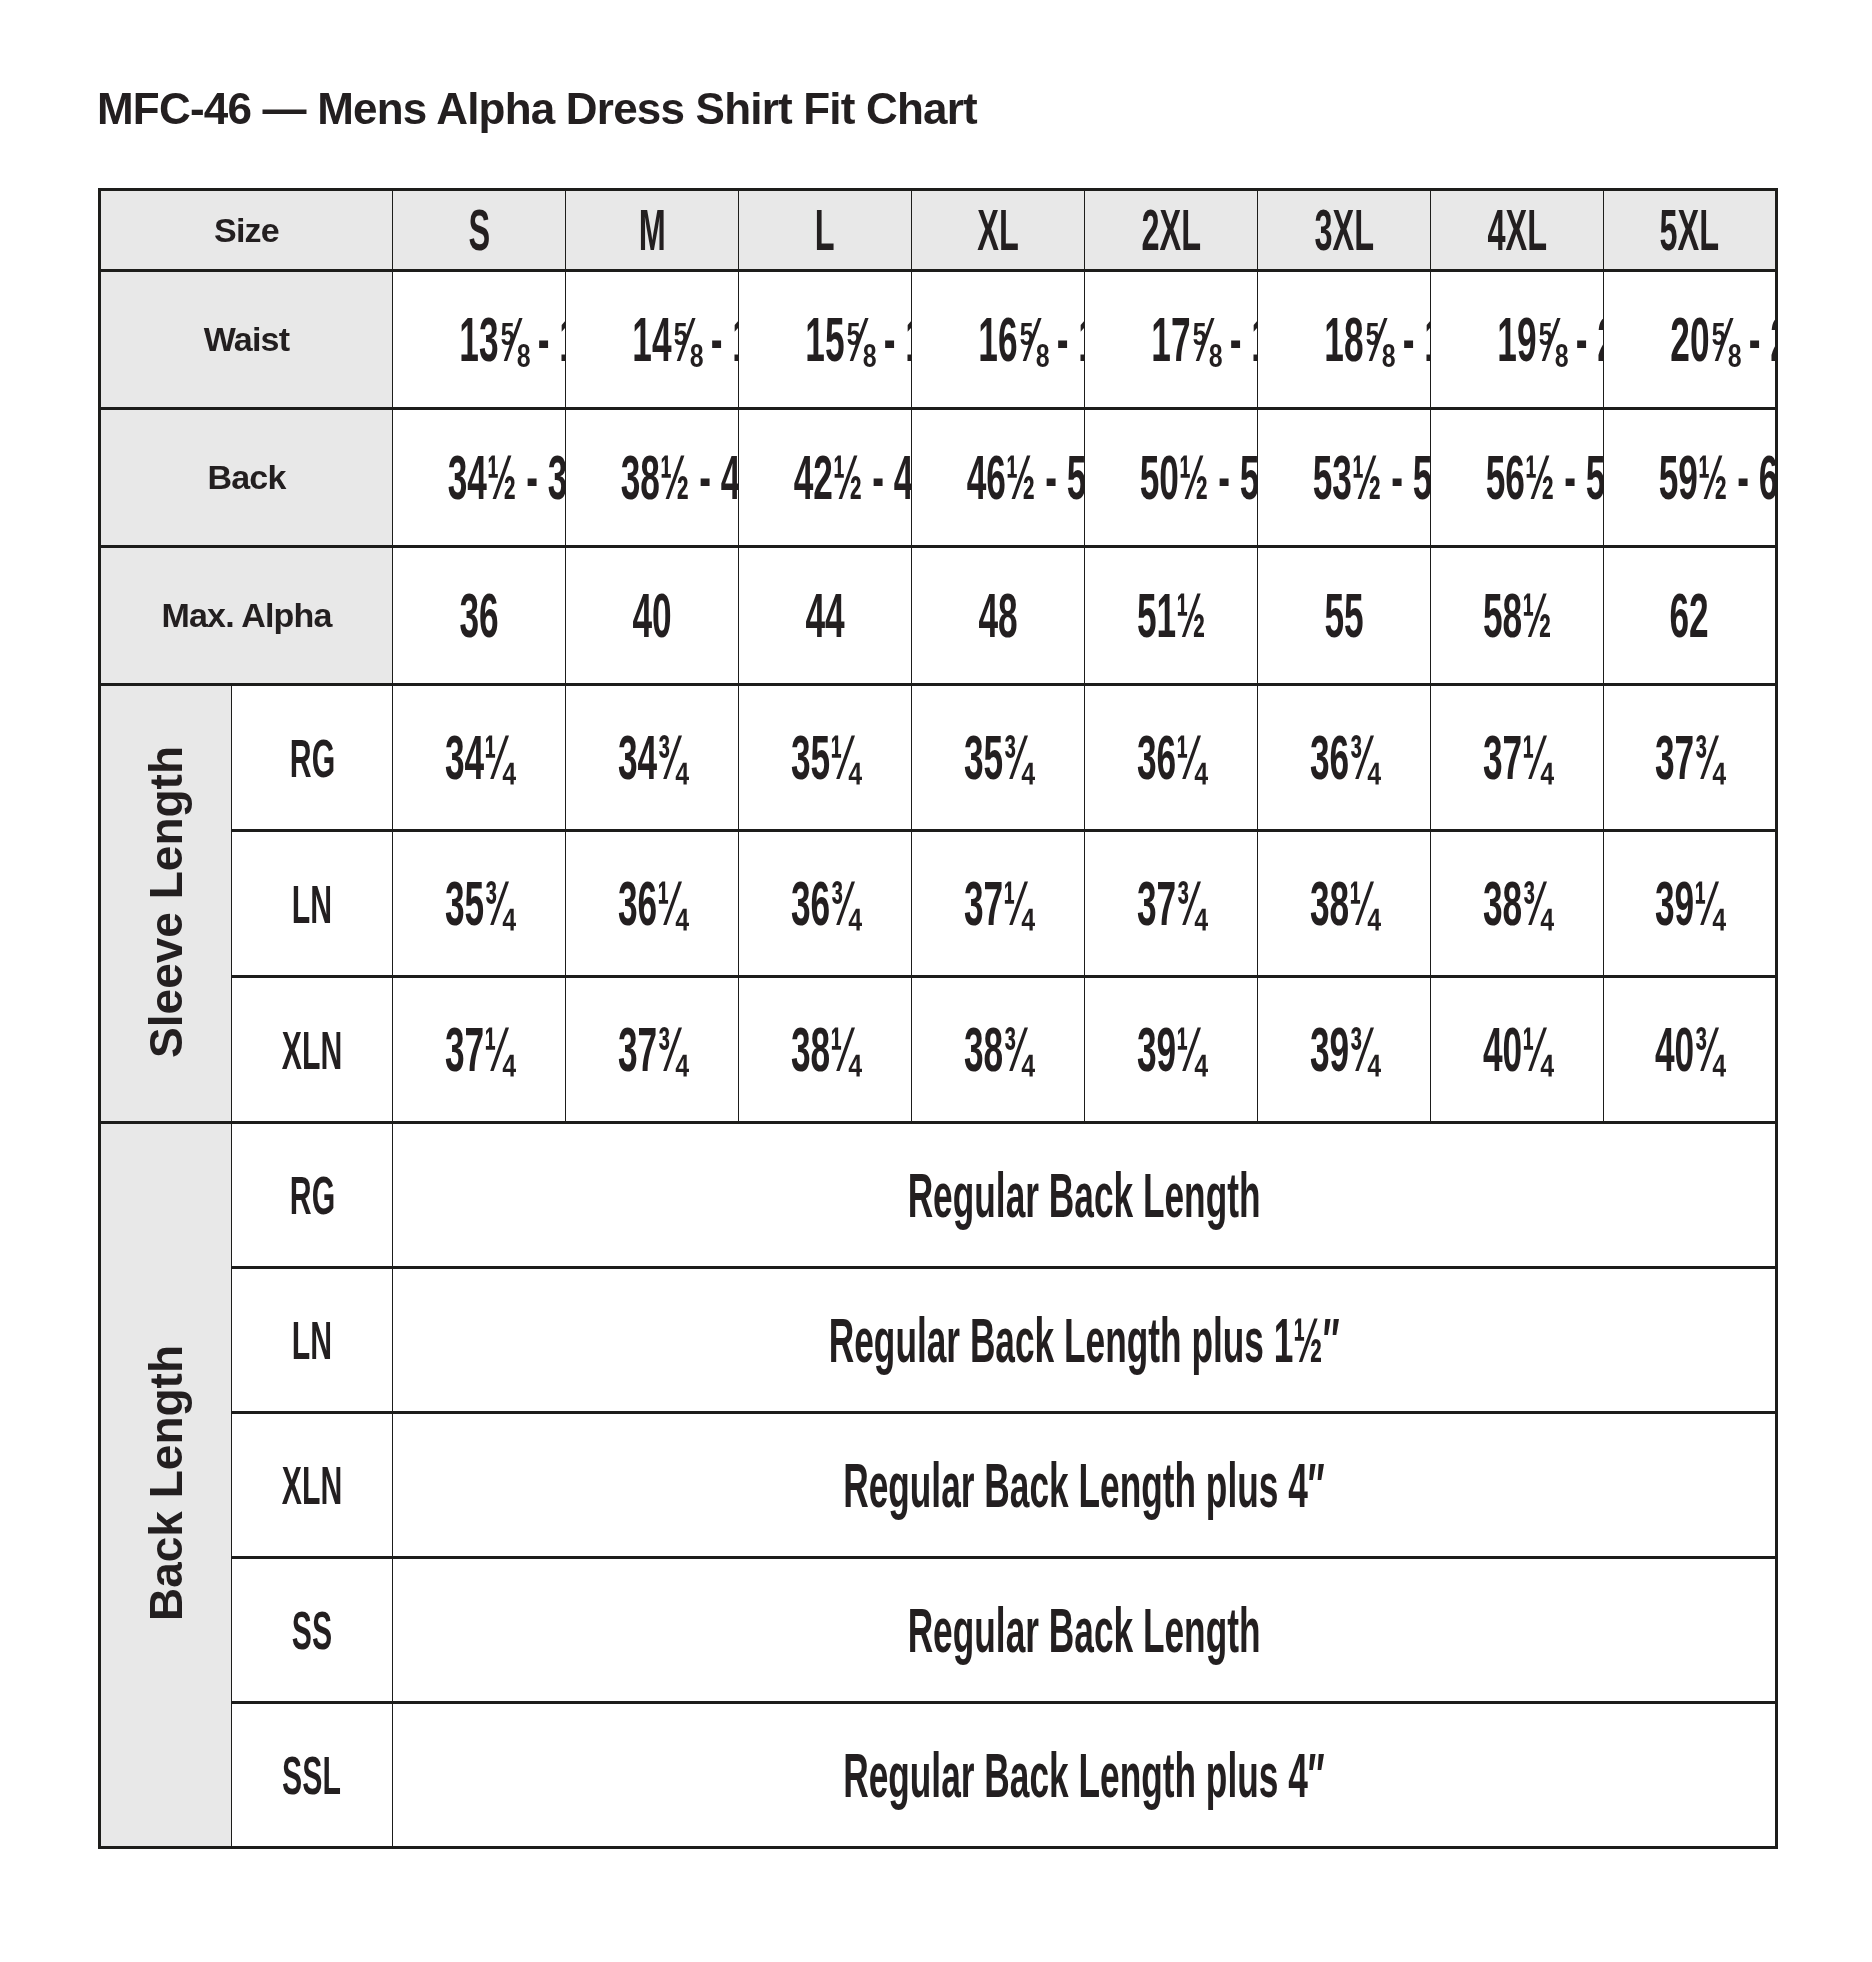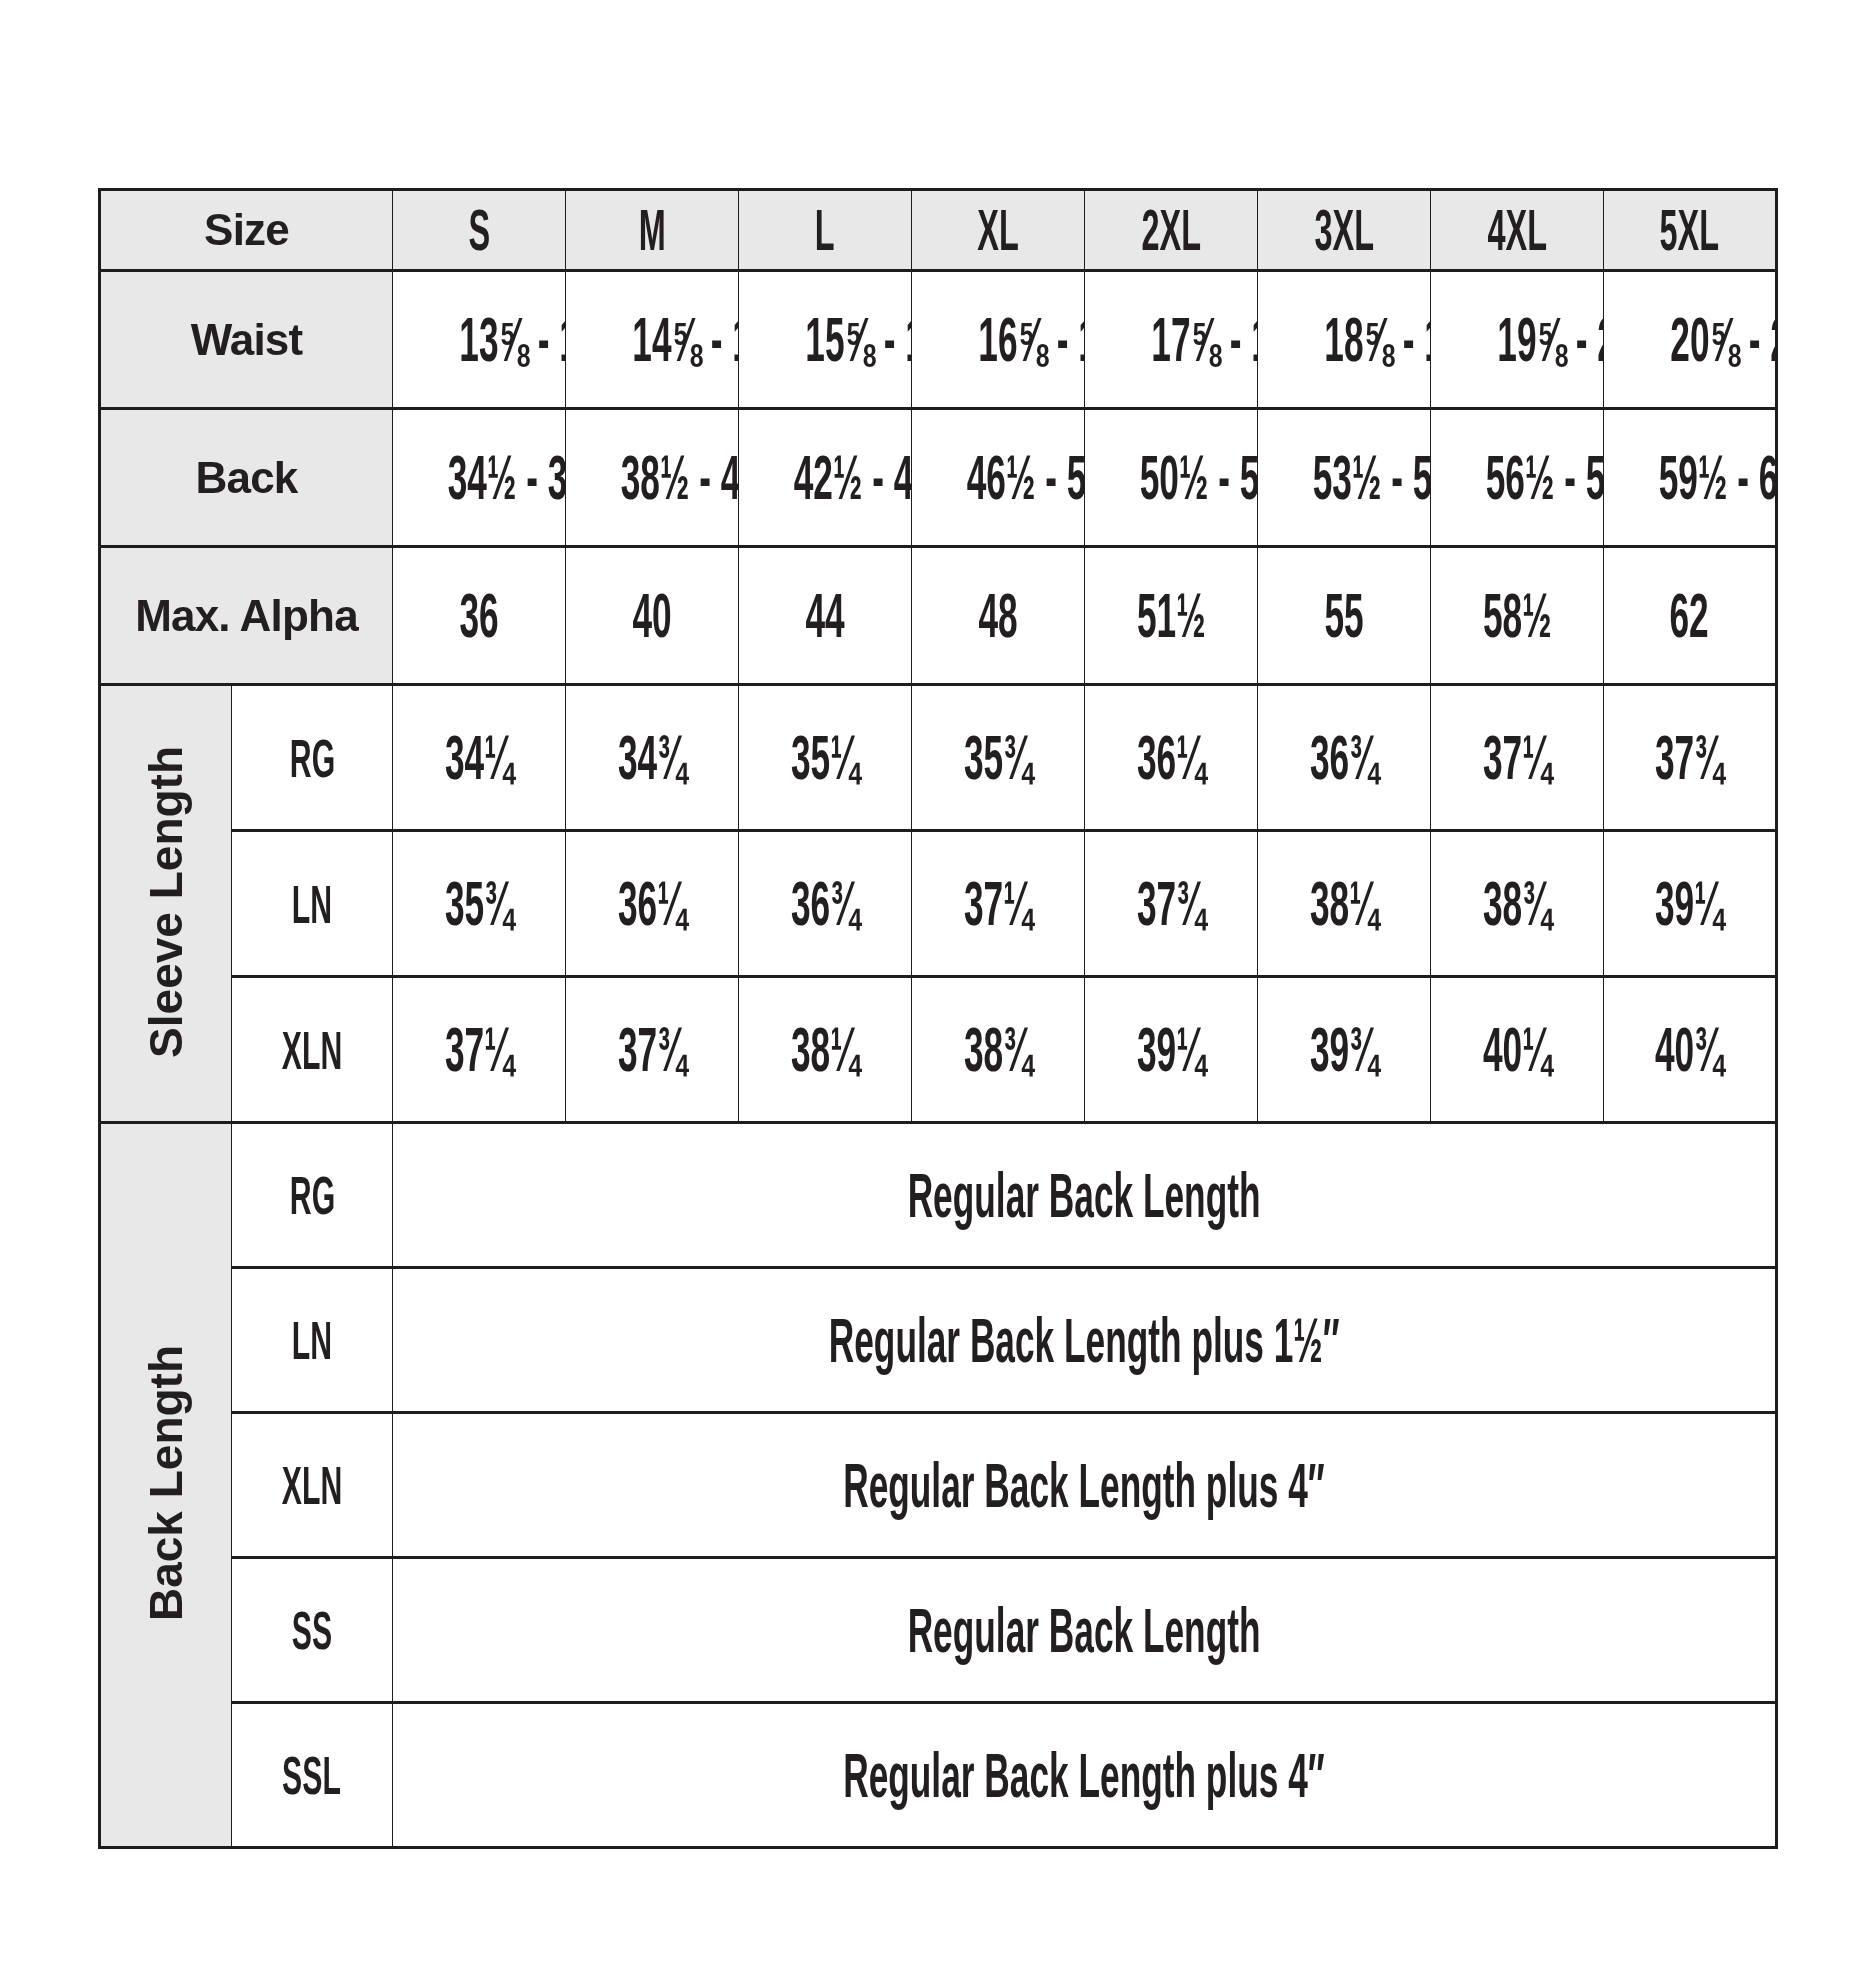--- a/index.html
+++ b/index.html
@@ -31,21 +31,21 @@
   }
   table.fit th, table.fit td{
     border:1.5px solid var(--border);
     border-top-width:3.8px;border-bottom-width:3.8px;
     padding:0;margin:0;
     text-align:center;vertical-align:middle;
     background:#ffffff;
     overflow:hidden;
   }
   .gray{background:var(--hbg) !important;}
-  .lbl{font-size:44px;font-weight:700;letter-spacing:-0.8px;}
+  .lbl{font-size:34px;font-weight:700;letter-spacing:-0.8px;}
   
   .cx{
     display:inline-block;
     transform:scaleX(0.56);transform-origin:50% 50%;
     font-weight:700;font-size:63px;line-height:1;
     white-space:nowrap;
   }
   .cx.hdr{font-size:58px;}
   .cx.code{font-size:54px;}
   .cx.back{font-size:63px;}
@@ -58,20 +58,21 @@
   }
   tr.r-head{height:81px;}
   tr.r-main{height:138px;}
   tr.r-sleeve{height:146px;}
   tr.r-back{height:145px;}
 </style>
 </head>
 <body>
 
 <div class="page">
+  <h1 class="title">MFC-46 — Mens Alpha Dress Shirt Fit Chart</h1>
 
   <table class="fit">
     <colgroup>
       <col style="width:132px">
       <col style="width:161px">
       <col style="width:173px">
         <col style="width:173px">
         <col style="width:173px">
         <col style="width:173px">
       <col style="width:173px">

